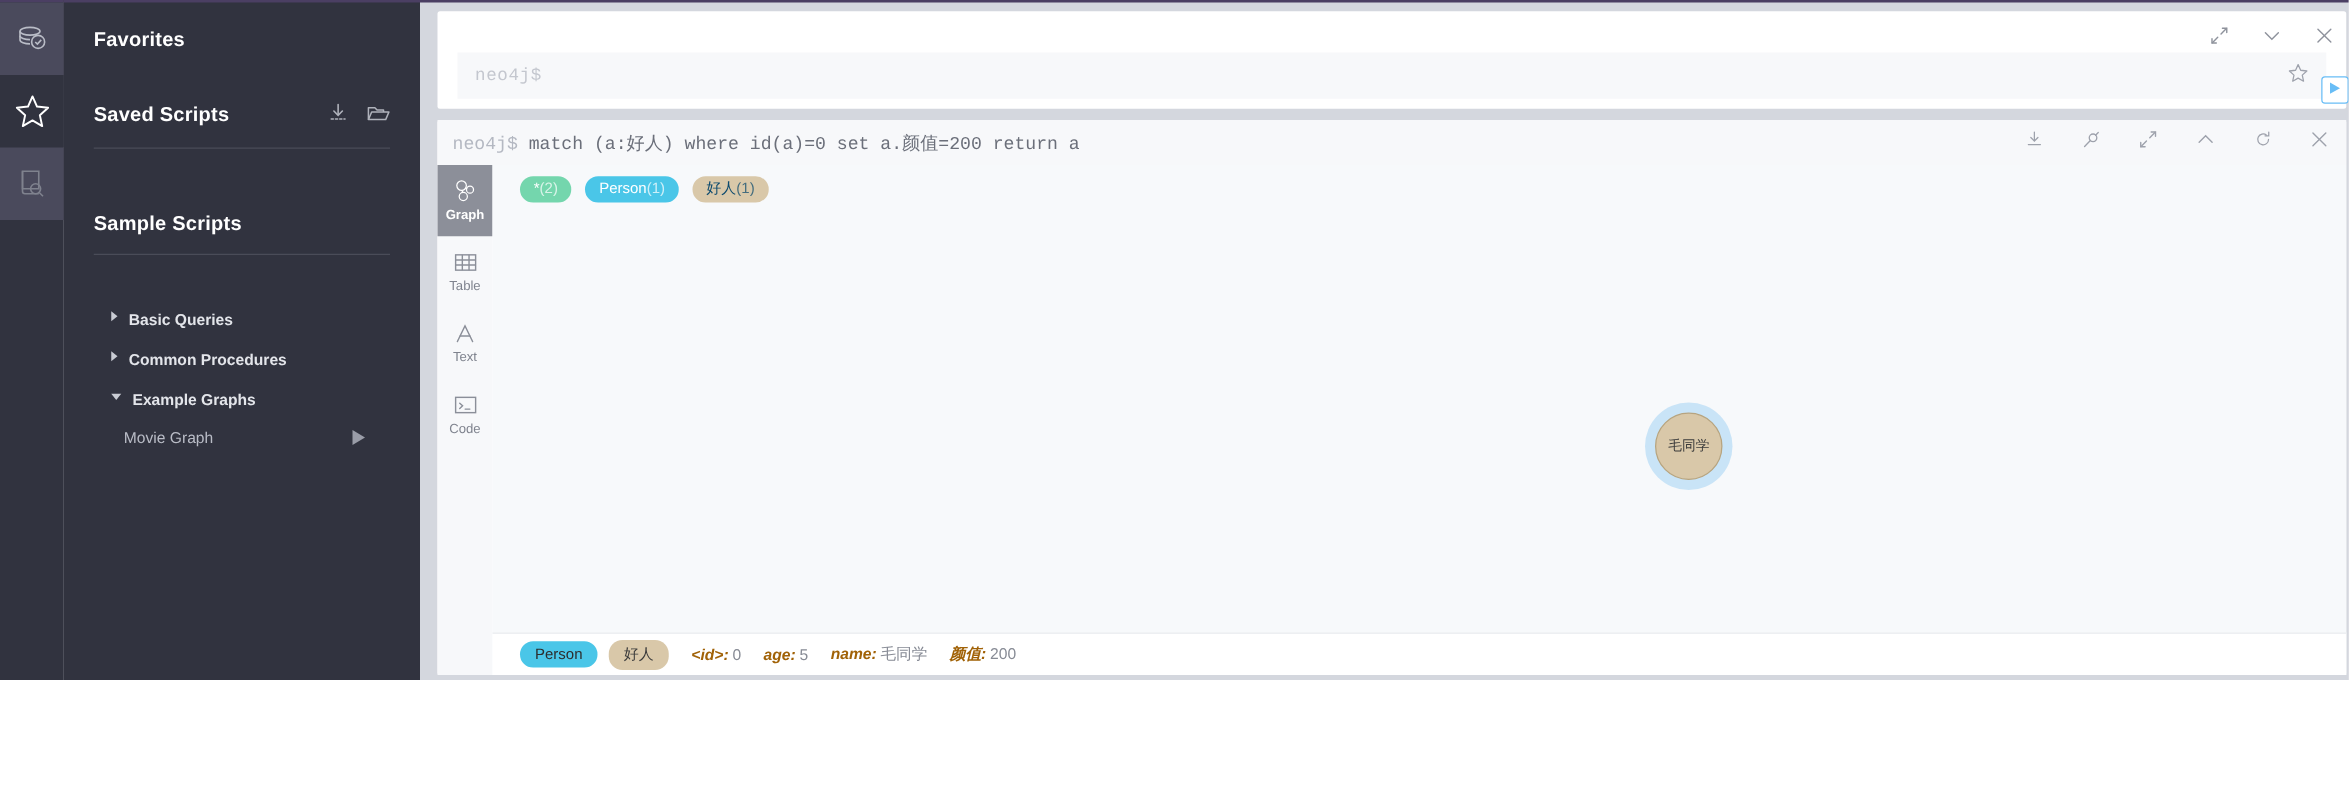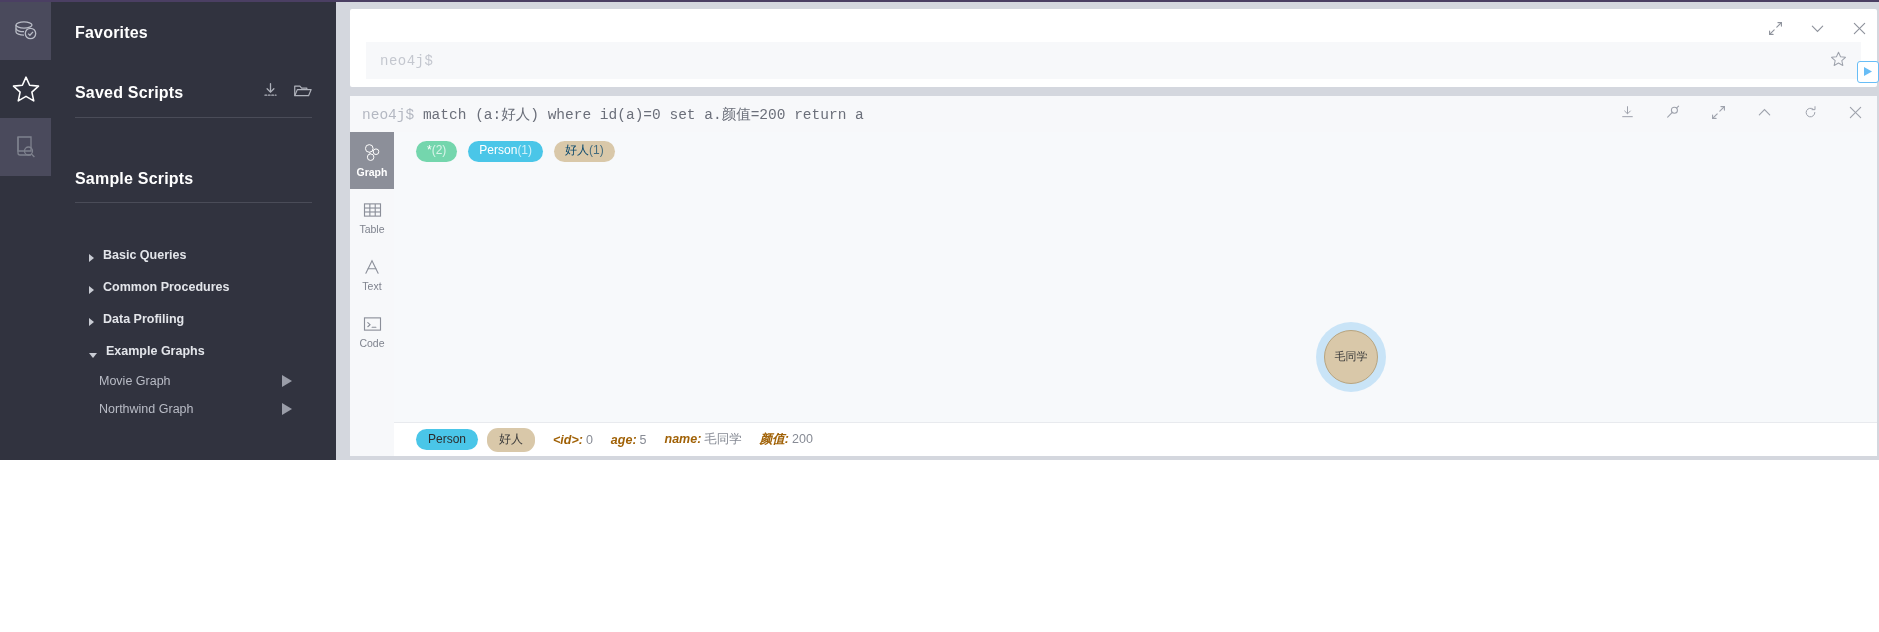--- a/index.html
+++ b/index.html
@@ -5,21 +5,21 @@
 <style>
   * { box-sizing: border-box; margin: 0; padding: 0; }
   html, body {
     width: 1879px; height: 632px;
     overflow: hidden;
     font-family: "Liberation Sans", sans-serif;
     background: #ffffff;
   }
   #app {
     position: relative;
-    width: 1879px; height: 460px;
+    width: 1879px; height: 544px;
     display: flex;
     background: #d4d7de;
   }
 
   
   .rail {
     width: 51px;
     background: #31333f;
     display: flex;
     flex-direction: column;
@@ -58,21 +58,21 @@
   .sec-head {
     display: flex; align-items: center; justify-content: space-between;
   }
   .sec-icons { display: flex; gap: 14px; align-items: center; }
   .sec-icons .ic { cursor: pointer; opacity: .85; }
   .hr {
     height: 1px; background: #4a4c58; margin-top: 14px;
   }
   .tree { margin-top: 36px; }
   .tree-row {
-    display: flex; align-items: flex-end;
+    display: flex; align-items: flex-start;
     padding: 9px 0 9px 14px;
     font-size: 12.5px;
     font-weight: bold;
     color: #e3e5ea;
     cursor: pointer;
   }
   .tw {
     width: 0; height: 0;
     border-top: 4px solid transparent;
     border-bottom: 4px solid transparent;
@@ -356,39 +356,31 @@
         <div class="tree-row">
           <span class="tw"></span>
           <span>Basic Queries</span>
         </div>
 
         <div class="tree-row">
           <span class="tw"></span>
           <span>Common Procedures</span>
         </div>
 
-        <div class="tree-row">
-          <span class="tw"></span>
-          <span>Data Profiling</span>
-        </div>
 
         <div class="tree-row">
           <span class="tw open"></span>
           <span>Example Graphs</span>
         </div>
 
         <div class="leaf-row">
           <span>Movie Graph</span>
           <span class="play-tri"></span>
         </div>
 
-        <div class="leaf-row">
-          <span>Northwind Graph</span>
-          <span class="play-tri"></span>
-        </div>
 
       </div>
     </div>
   </div>
 
   <div class="stage">
 
     <div class="editor">
       <div class="editor-tools">
         <span class="ic" title="Fullscreen">

